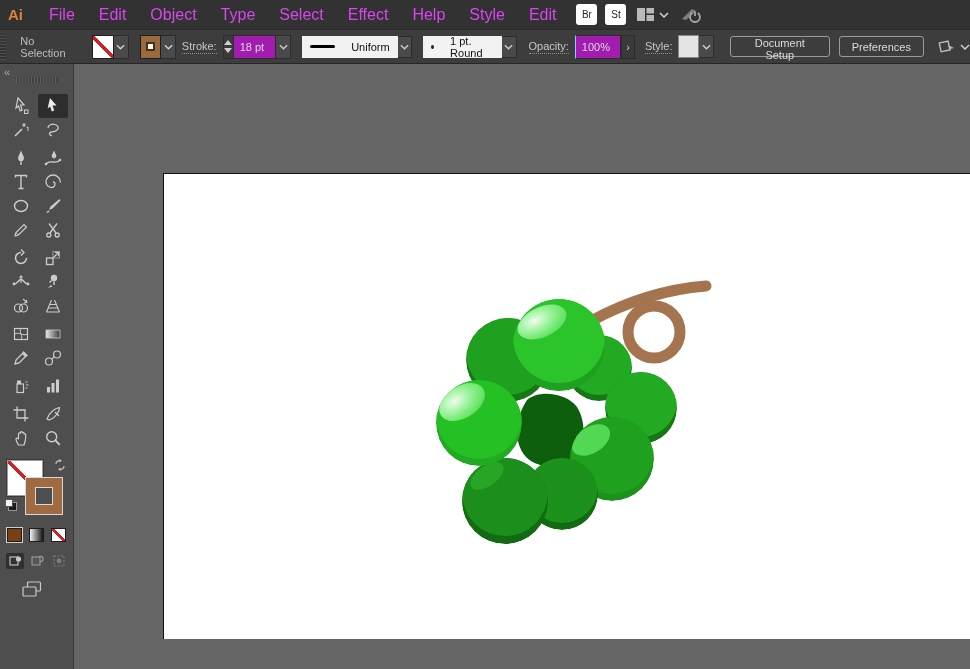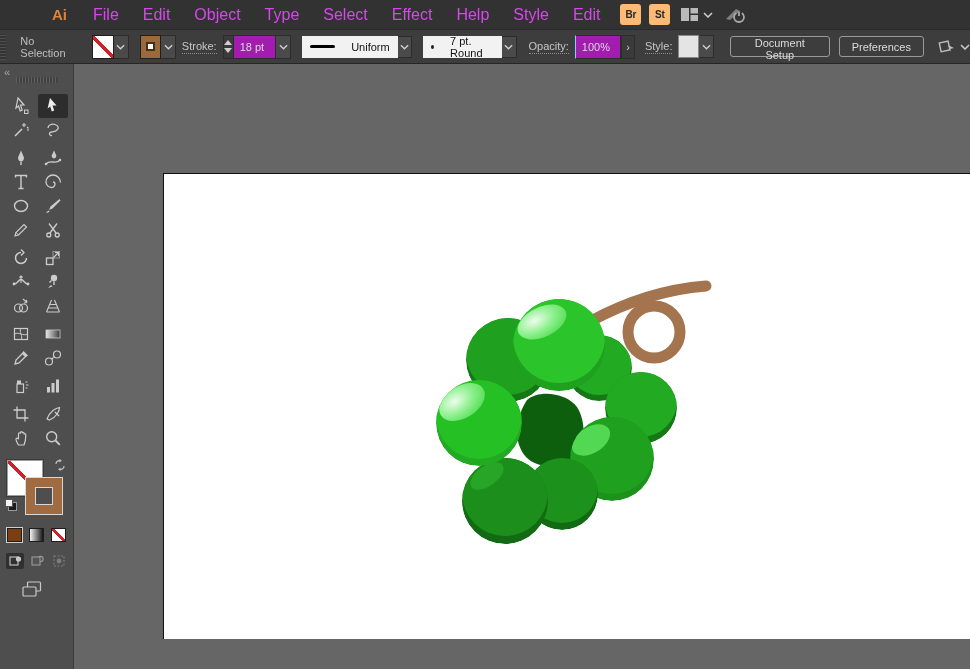--- a/index.html
+++ b/index.html
@@ -2,23 +2,23 @@
 <html><head>
 <meta charset="utf-8">
 <style>
   * { margin:0; padding:0; box-sizing:border-box; }
   html,body { width:970px; height:669px; overflow:hidden; }
   body { font-family:"Liberation Sans", sans-serif; background:#666; color:#D6D6D6; font-size:11px; }
   #app { position:relative; width:970px; height:669px; }
 
   
   #menubar { height:29px; background:#323232; display:flex; align-items:center; padding-left:8px; }
-  .logo { color:#E0833A; font-weight:bold; font-size:15px; margin-right:14px; letter-spacing:0;margin-left:44px; }
+  .logo { color:#E0833A; font-weight:bold; font-size:15px; margin-right:14px; letter-spacing:0; }
   .menu-item { font-size:16px; color:#d946ef; padding:8px 12px; line-height:29px; cursor:default; }
-  .sq-btn { width:21px; height:21px; background:#fdba74; color:#262626; font-weight:bold; font-size:10px;
+  .sq-btn { width:21px; height:21px; background:#ffffff; color:#262626; font-weight:normal; font-size:10px;
             border-radius:3px; display:flex; align-items:center; justify-content:center; margin-left:8px; }
   .icon-btn { display:flex; align-items:center; gap:4px; margin-left:10px; }
 
   
   #controlbar { height:35px; background:#3D3D3D; border-top:1px solid #2A2A2A; border-bottom:1px solid #262626;
                 display:flex; align-items:center; }
   .grip-v { width:7px; height:26px; margin-right:6px;
             background:repeating-linear-gradient(0deg,#4f4f4f 0 1px,#343434 1px 3px); }
   .cb-label { color:#C6C6C6; margin:0 6px; }
   .cb-label.u { border-bottom:1px dotted #8F8F8F; padding-bottom:1px; }
@@ -173,21 +173,21 @@
     </div>
     <div class="chev-btn sm">
       <svg width="9" height="6" viewBox="0 0 10 6">
           <path d="M1 1 L5 5 L9 1" stroke="#CFCFCF" stroke-width="1.5" fill="none"></path>
         </svg>
     </div>
 
     <span class="sep"></span>
     <div class="field-light" style="width:86px">
       <span class="brush-dot"></span>
-      <span>7 pt. Round</span>
+      <span>1 pt. Round</span>
     </div>
     <div class="chev-btn sm">
       <svg width="9" height="6" viewBox="0 0 10 6">
           <path d="M1 1 L5 5 L9 1" stroke="#CFCFCF" stroke-width="1.5" fill="none"></path>
         </svg>
     </div>
 
     <span class="cb-label u" style="margin-left:12px">Opacity:</span>
     <div class="field-dark" style="width:50px;border-left:1px solid #7dd3fc">100%</div>
     <div class="arrow-right-btn">›</div>

